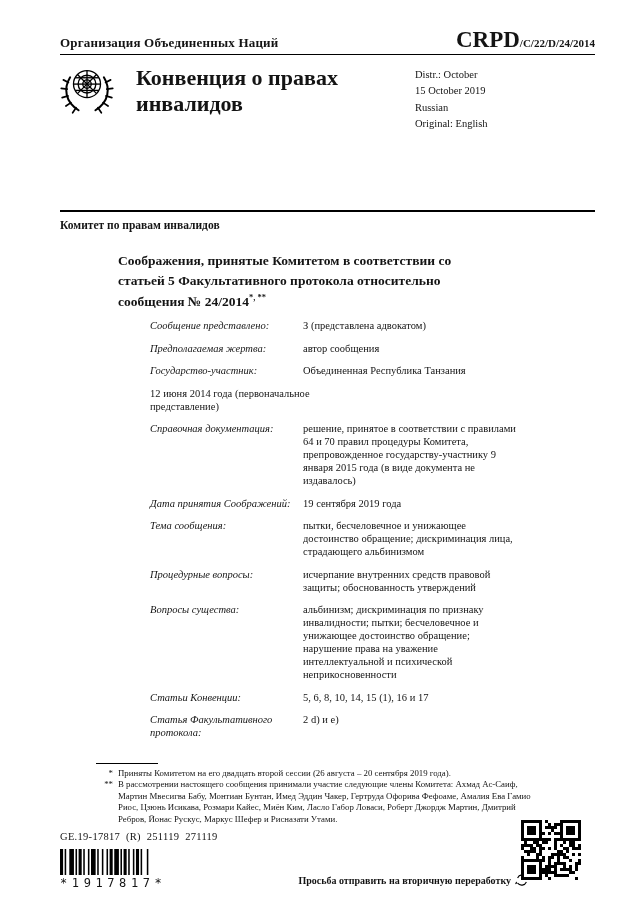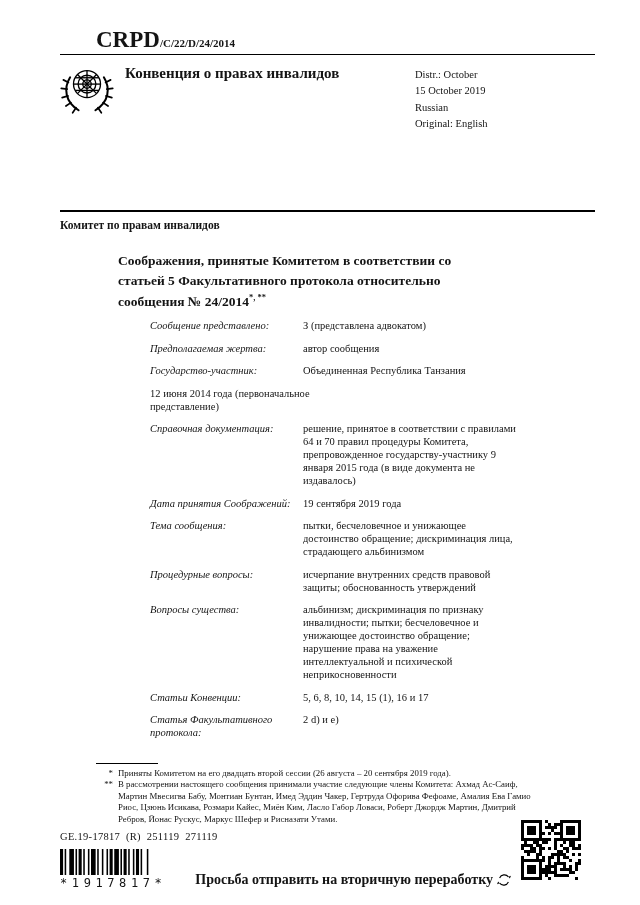--- a/index.html
+++ b/index.html
@@ -17,22 +17,22 @@
     display:flex;justify-content:space-between;align-items:flex-end;
     border-bottom:1.5px solid #000;padding-bottom:3px;
   }
   .kicker{font-weight:bold;font-size:13px;letter-spacing:.2px;}
   .doc-symbol{white-space:nowrap;font-weight:bold;margin-left:36px;}
   .sym-main{font-size:23px;line-height:1;}
   .sym-rest{font-size:11px;}
   .header-row2{display:flex;margin-top:8px;}
   .emblem{width:54px;height:54px;flex:none;}
   .org-title{
-    font-weight:bold;font-size:15px;line-height:1.18;
-    width:230px;margin-left:11px;padding-top:2px;
+    font-weight:bold;font-size:22px;line-height:1.18;
+    width:230px;margin-left:22px;padding-top:2px;
   }
   .distr{margin-left:auto;width:180px;font-size:10.5px;line-height:1.55;padding-top:4px;}
   
   .thick-rule{position:absolute;left:60px;right:45px;top:210px;border-top:2.5px solid #000;}
   .committee{position:absolute;left:60px;top:219px;font-weight:bold;font-size:11.5px;text-align:center;}
   
   .doc-title{
     position:absolute;left:118px;top:251px;width:372px;
     margin:0;font-size:13.5px;font-weight:bold;line-height:1.48;
   }
@@ -53,33 +53,34 @@
   .fn-text{flex:1;}
   
   .ge-line{position:absolute;left:60px;top:831px;font-size:10.5px;white-space:pre;letter-spacing:.3px;}
   .barcode{position:absolute;left:60px;top:849px;width:95px;}
   .barcode svg{display:block;}
   .barcode-text{
     font-family:"DejaVu Sans Mono", monospace;
     font-size:12px;letter-spacing:4.6px;margin-top:1px;white-space:nowrap;
   }
   .recycle-row{
-    position:absolute;top:872px;right:128px;
+    position:absolute;top:872px;right:110px;
     display:flex;align-items:center;gap:3px;
-    font-size:14px;font-weight:bold;white-space:nowrap;
+    font-size:10px;font-weight:bold;white-space:nowrap;
   }
   .qr{position:absolute;left:521px;top:820px;width:60px;height:60px;}
 </style>
 </head>
 <body>
 
 <div class="page">
 
   <div class="header">
     <div class="header-row1">
+      <span class="kicker">Организация Объединенных Наций</span>
       <span class="doc-symbol"><span class="sym-main">CRPD</span><span class="sym-rest">/C/22/D/24/2014</span></span>
     </div>
     <div class="header-row2">
       <span class="emblem">
         <svg viewBox="0 0 64 64" width="54" height="54" aria-hidden="true">
           <g stroke="#000" fill="none" stroke-width="1.6">
             <circle cx="32" cy="25" r="16"></circle>
             <circle cx="32" cy="25" r="10.5"></circle>
             <circle cx="32" cy="25" r="5"></circle>
             <line x1="16" y1="25" x2="48" y2="25"></line>

